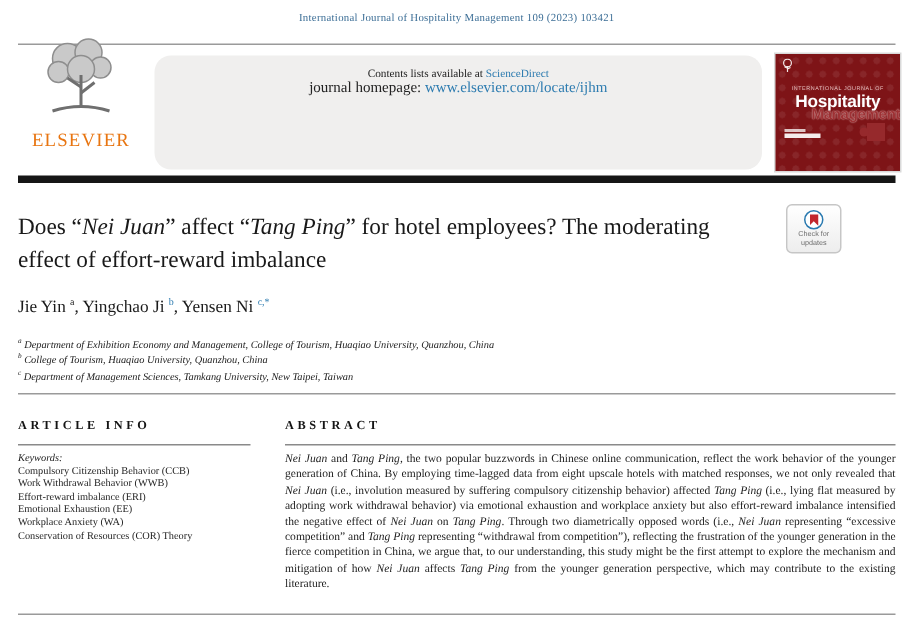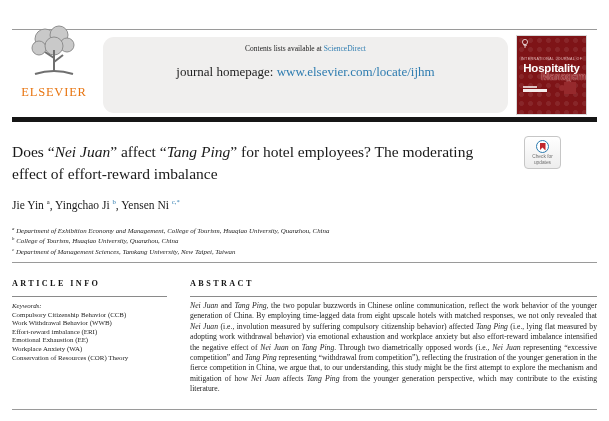--- a/index.html
+++ b/index.html
@@ -17,23 +17,23 @@
 
   
   .elsevier { position:absolute; left:12px; top:24px; width:84px; text-align:center; }
   .elsevier .wordmark { font-size:12.5px; color:#e87511; letter-spacing:.8px; margin-top:1px; }
 
   .mast-box { position:absolute; left:103px; top:37px; width:405px; height:76px;
               background:#f0efee; text-align:center;border-radius:11px; }
   .contents-line { padding-top:7px; font-size:7.5px; color:#222; }
   .link { color:#2e7cb0; }
   .journal-title { margin-top:8px; font-size:15.5px; color:#161616; letter-spacing:.3px; }
-  .homepage-line { margin-top:11px; font-size:13px; color:#222; }
+  .homepage-line { font-size:10px; color:#222; }
 
-  .cover { position:absolute; left:517px; top:36px; width:69px; height:78px;
+  .cover { position:absolute; left:517px; top:36px; width:83px; height:78px;
            background-color:#7e1417; overflow:hidden;
            background-image:radial-gradient(circle, rgba(255,255,255,0.08) 0 2.2px, transparent 2.4px);
            background-size:9px 9px; box-shadow:0 0 0 1px #d9d9d9; }
   .cover .mini-tree { position:absolute; left:4px; top:3px; opacity:.9; }
   .cover .kicker { position:absolute; top:21px; width:100%; text-align:center;
                    font-family:"Liberation Sans",sans-serif; font-size:3.6px;
                    color:#e6bdbd; letter-spacing:.4px; }
   .cover .t1 { position:absolute; top:26px; width:100%; text-align:center;
                font-family:"Liberation Sans",sans-serif; font-weight:bold;
                font-size:11.5px; color:#fff; letter-spacing:-.2px; }
@@ -85,20 +85,21 @@
   .kw-item { white-space:nowrap; }
 
   .abstract-text { position:absolute; left:190px; top:301px; width:407px;
                    font-size:7.7px; line-height:10.4px; text-align:justify; color:#1d1d1d; }
 </style>
 </head>
 <body>
 
 <div class="page">
 
+  <div class="citation">International Journal of Hospitality Management 109 (2023) 103421</div>
   <div class="rule top"></div>
 
   <div class="elsevier">
     <svg width="62" height="56" viewBox="0 0 62 56">
       <g fill="#c9c9c9" stroke="#8e8e8e" stroke-width="1">
         <circle cx="22" cy="15" r="10"></circle>
         <circle cx="36" cy="11" r="9"></circle>
         <circle cx="44" cy="21" r="7"></circle>
         <circle cx="16" cy="24" r="7"></circle>
         <circle cx="31" cy="22" r="9"></circle>

